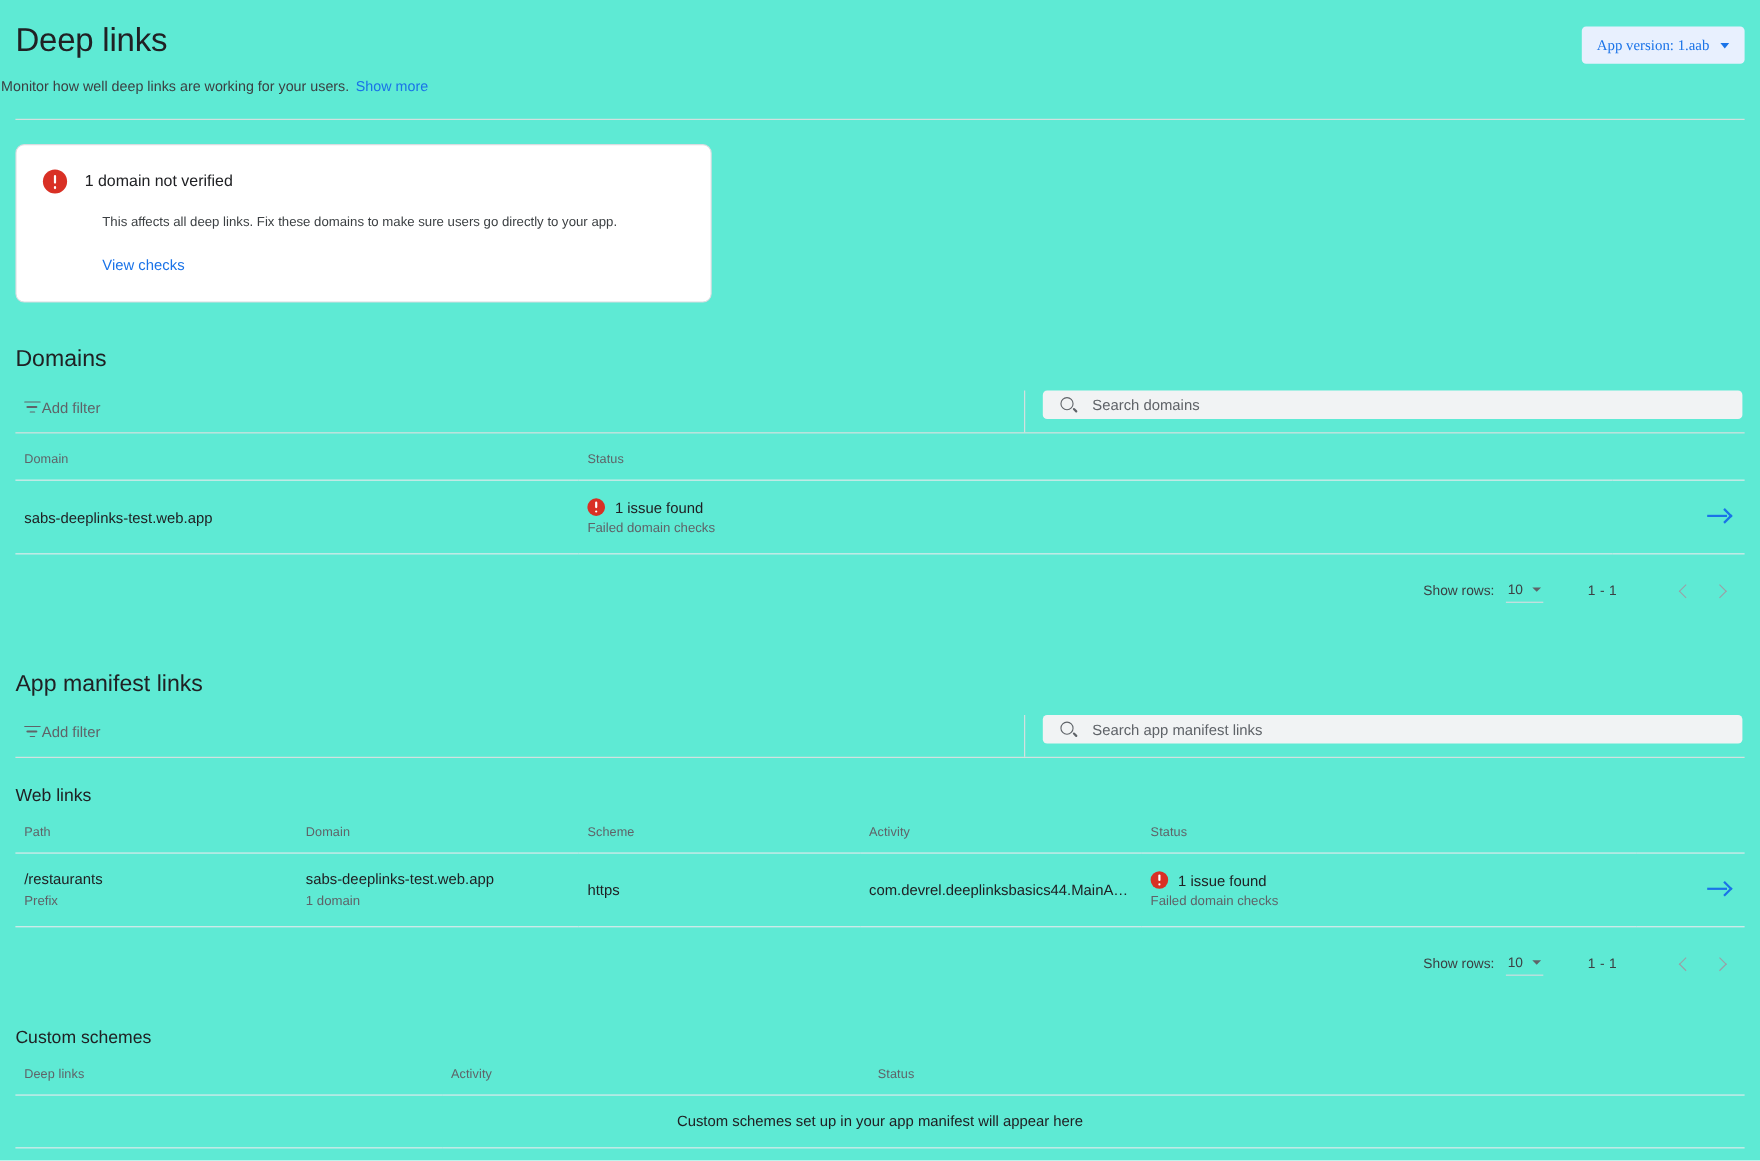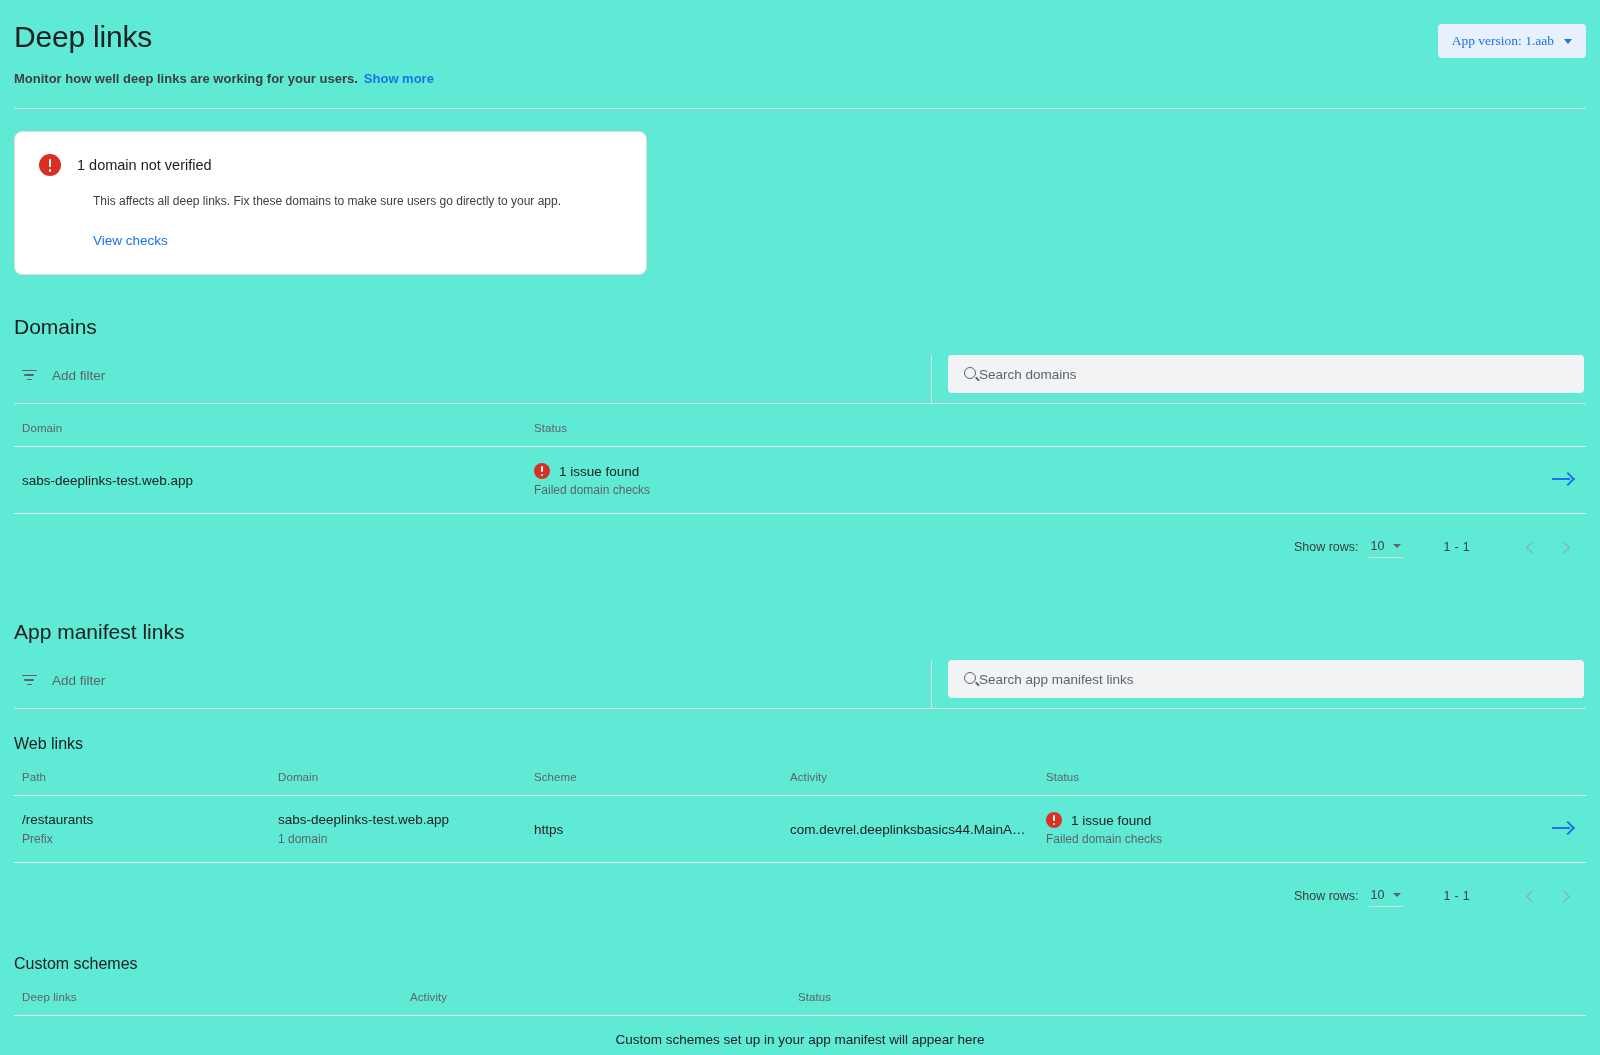--- a/index.html
+++ b/index.html
@@ -26,25 +26,24 @@
   }
   .page-title {
     font-size: 30px;
     font-weight: 400;
     letter-spacing: -0.2px;
     color: #202124;
     margin: 0;
     line-height: 38px;
   }
   .subtitle-row {
-    padding: 12px 14px 0 14px;
+    padding: 12px 14px 0 1px;
     font-size: 13px;
     color: #3c4043;
     line-height: 18px;
-    font-weight: bold;
   }
   .subtitle-row .link { margin-left: 6px; }
   .link {
     color: #1a73e8;
     text-decoration: none;
     cursor: pointer;
   }
   .version-chip {
     background: #e8f0fe;
     color: #1a73e8;
@@ -162,21 +161,21 @@
   .filterbar {
     display: flex;
     align-items: stretch;
     margin: 14px 14px 0 14px;
     border-bottom: 1px solid #e0e0e0;
     padding-bottom: 0;
   }
   .filter-left {
     display: flex;
     align-items: center;
-    gap: 14px;
+    gap: 0;
     flex: 0 0 918px;
     padding: 6px 0 14px 6px;
     border-right: 1px solid #e0e0e0;
     cursor: pointer;
   }
   .filter-icon {
     width: 18px; height: 18px;
     display: inline-flex;
     flex-direction: column;
     justify-content: center;
@@ -198,24 +197,25 @@
   }
   .filter-right {
     flex: 1 1 auto;
     padding: 0 2px 10px 16px;
     display: flex;
     align-items: flex-start;
   }
   .search-box {
     background: #f1f3f4;
     border-radius: 4px;
-    height: 38px;
+    height: 26px;
     width: 100%;
     display: flex;
     align-items: center;
+    gap: 14px;
     padding: 0 16px;
     cursor: text;
   }
   .search-box input {
     border: none;
     background: transparent;
     outline: none;
     font-family: inherit;
     font-size: 13.5px;
     color: #202124;

